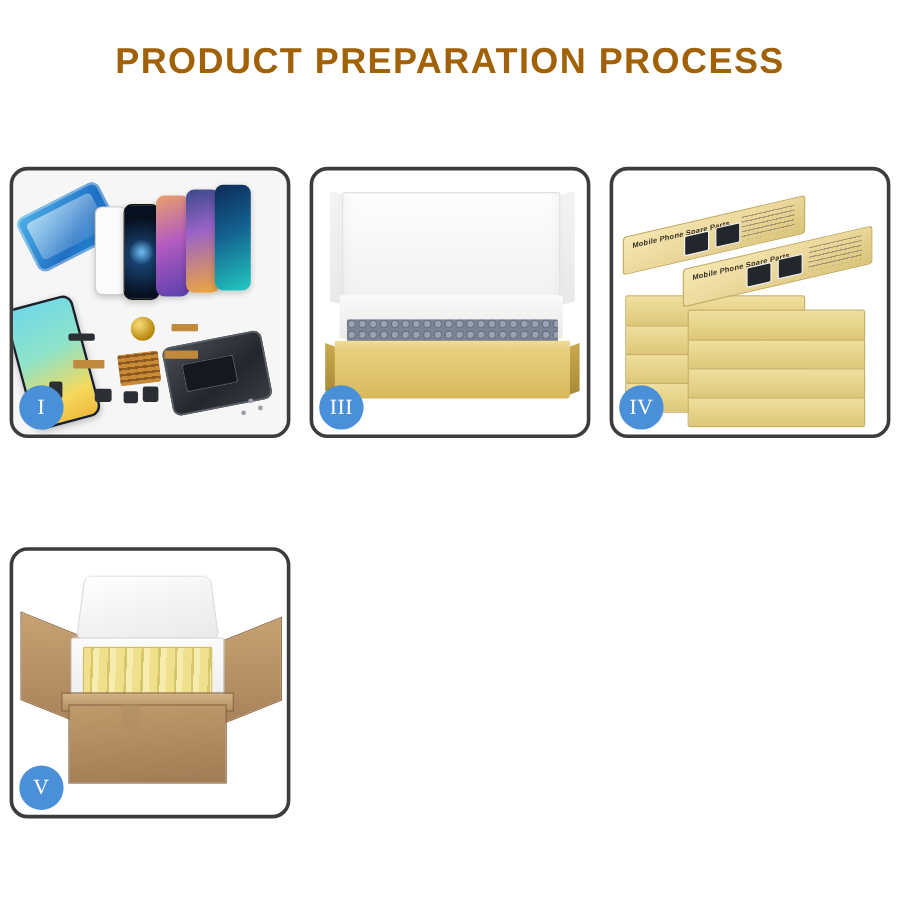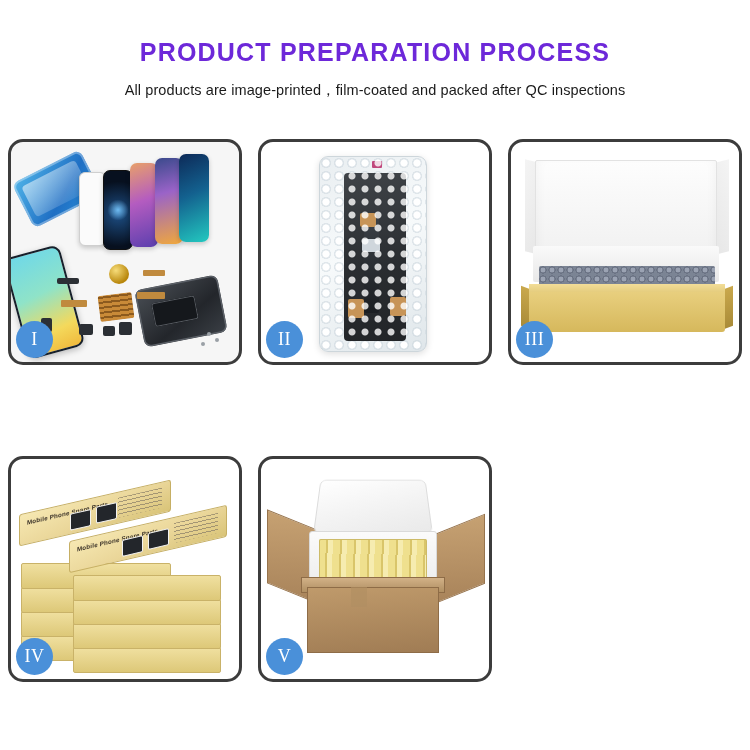--- a/index.html
+++ b/index.html
@@ -7,24 +7,24 @@
     width: 750px; height: 750px;
     background: #ffffff;
     font-family: "Liberation Sans", sans-serif;
     overflow: hidden;
   }
   .page { position: relative; width: 750px; height: 750px; }
 
   
   .header { padding-top: 32px; text-align: center; }
   .title {
-    font-size: 25px;
+    font-size: 30px;
     font-weight: bold;
     letter-spacing: 1.2px;
-    color: #6d28d9;
+    color: #a16207;
     line-height: 40px;
     white-space: nowrap;
   }
   .subtitle {
     margin-top: 9px;
     font-size: 14.5px;
     font-weight: normal;
     color: #1a1a1a;
     letter-spacing: 0.1px;
     white-space: nowrap;
@@ -381,21 +381,20 @@
     width: 16px; height: 22px; background: #a8885c; opacity: .8;
   }
 </style>
 </head>
 <body>
 
 <div class="page">
 
   <div class="header">
     <div class="title">PRODUCT PREPARATION PROCESS</div>
-    <div class="subtitle">All products are image-printed，film-coated and packed after QC inspections</div>
   </div>
 
   <div class="grid">
 
     <div class="panel tinted">
       <div class="stage">
         <div class="p1-bluefilm"></div>
         <div class="p1-phone p1-glass"></div>
         <div class="p1-phone p1-dark"></div>
         <div class="p1-phone p1-violet"></div>
@@ -413,35 +412,20 @@
         <div class="flex" style="left:50px;top:158px;width:26px;height:7px"></div>
         <div class="flex" style="left:126px;top:150px;width=28px;height:7px;width:28px"></div>
         <div class="flex" style="left:132px;top:128px;width:22px;height:6px"></div>
         <div class="screw" style="left:196px;top:190px"></div>
         <div class="screw" style="left:204px;top:196px"></div>
         <div class="screw" style="left:190px;top:200px"></div>
       </div>
       <div class="badge">I</div>
     </div>
 
-    <div class="panel">
-      <div class="stage">
-        <div class="p2-bag">
-          <div class="p2-lcd"></div>
-          <div class="p2-flexstrip"></div>
-          <div class="p2-conn"></div>
-          <div class="p2-tab" style="left:28px;top:142px"></div>
-          <div class="p2-tab" style="left:70px;top:140px"></div>
-          <div class="p2-tab" style="left:40px;top:56px;height:14px"></div>
-          <div class="p2-pink"></div>
-          <div class="p2-gloss"></div>
-        </div>
-      </div>
-      <div class="badge">II</div>
-    </div>
 
     <div class="panel">
       <div class="stage">
         <div class="p3-lidflapL"></div>
         <div class="p3-lidflapR"></div>
         <div class="p3-lidback"></div>
         <div class="p3-foam"></div>
         <div class="p3-bubblelayer"></div>
         <div class="p3-sideL"></div>
         <div class="p3-sideR"></div>

